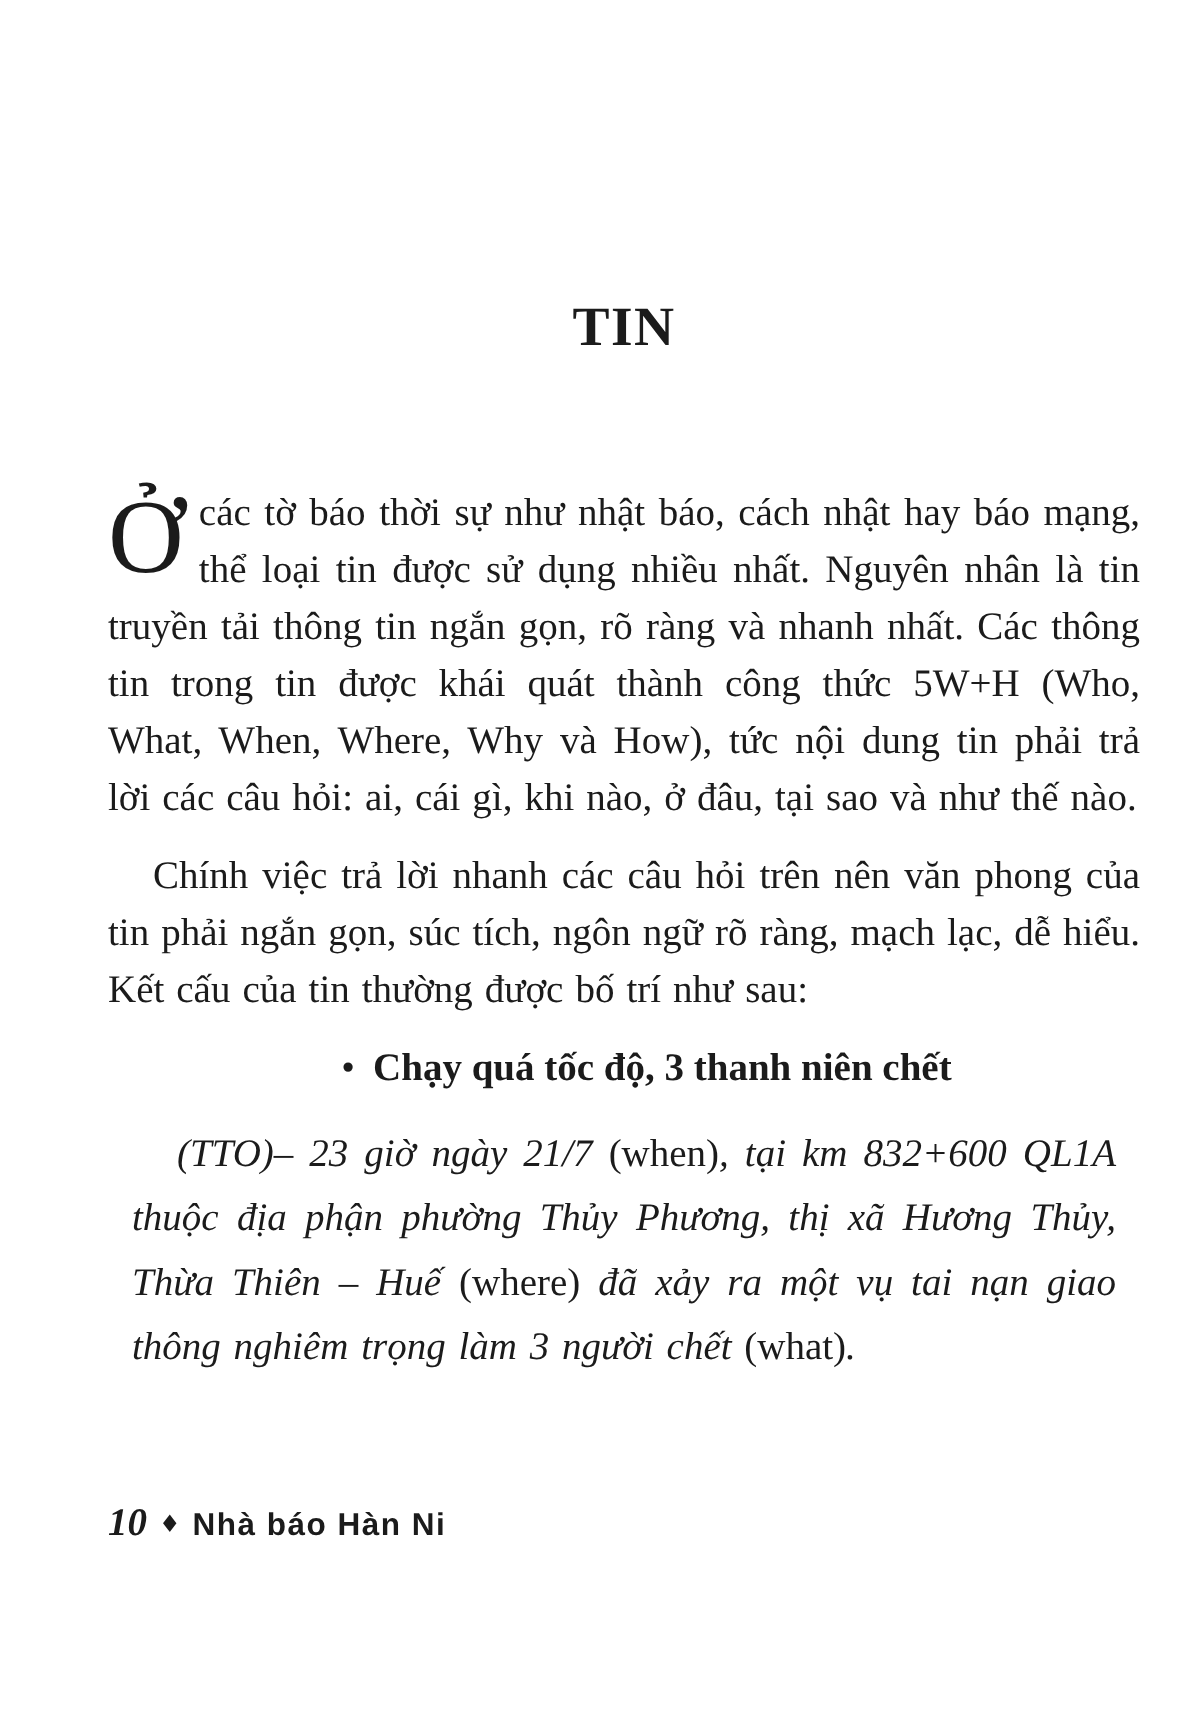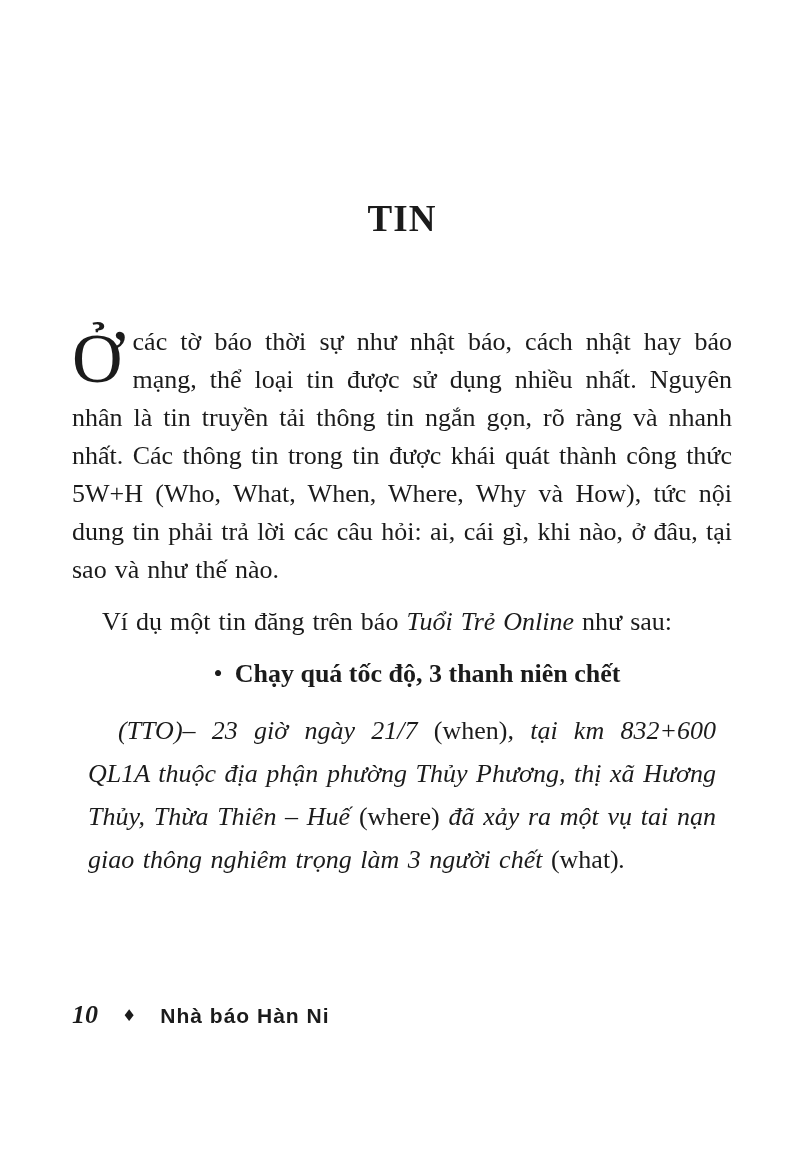--- a/index.html
+++ b/index.html
@@ -6,21 +6,21 @@
     margin: 0;
     padding: 0;
     background: #ffffff;
   }
   .page {
     position: relative;
     width: 800px;
     height: 1102px;
     background: #ffffff;
     box-sizing: border-box;
-    padding: 0 68px 0 72px;
+    padding: 0 40px 0 72px;
     font-family: "Liberation Serif", "DejaVu Serif", serif;
     color: #1b1b1b;
     overflow: hidden;
   }
   .chapter-title {
     margin: 200px 0 0 0;
     text-align: center;
     font-size: 37px;
     line-height: 1;
     font-weight: bold;
@@ -72,21 +72,21 @@
   }
   .newspaper-name {
     font-style: italic;
   }
   .footer {
     position: absolute;
     left: 72px;
     top: 1000px;
     display: flex;
     align-items: baseline;
-    gap: 24px;
+    gap: 8px;
   }
   .page-num {
     font-style: italic;
     font-size: 26px;
     font-weight: bold;
     font-family: "Liberation Serif", serif;
   }
   .diamond {
     font-size: 16px;
     position: relative;
@@ -102,22 +102,22 @@
 </style>
 </head>
 <body>
 
 <div class="page">
 
   <h1 class="chapter-title">TIN</h1>
 
   <p class="body-para first-para"><span class="dropcap">Ở</span><span>các tờ báo thời sự như nhật báo, cách nhật hay báo mạng, thể loại tin được sử dụng nhiều nhất. Nguyên nhân là tin truyền tải thông tin ngắn gọn, rõ ràng và nhanh nhất. Các thông tin trong tin được khái quát thành công thức 5W+H (Who, What, When, Where, Why và How), tức nội dung tin phải trả lời các câu hỏi: ai, cái gì, khi nào, ở đâu, tại sao và như thế nào.</span></p>
 
+  <p class="body-para indent">Chính việc trả lời nhanh các câu hỏi trên nên văn phong của tin phải ngắn gọn, súc tích, ngôn ngữ rõ ràng, mạch lạc, dễ hiểu. Kết cấu của tin thường được bố trí như sau:</p>
 
-  <p class="body-para indent"><span>Ví dụ một tin đăng trên báo </span><span class="newspaper-name">Tuổi Trẻ Online</span><span> như sau:</span></p>
 
   <p class="headline"><span class="bullet">•</span><span>Chạy quá tốc độ, 3 thanh niên chết</span></p>
 
   <p class="news-para"><span>(TTO)– 23 giờ ngày 21/7 </span><span class="roman">(when)</span><span>, tại km 832+600 QL1A thuộc địa phận phường Thủy Phương, thị xã Hương Thủy, Thừa Thiên – Huế </span><span class="roman">(where)</span><span> đã xảy ra một vụ tai nạn giao thông nghiêm trọng làm 3 người chết </span><span class="roman">(what)</span><span>.</span></p>
 
   <div class="footer">
     <span class="page-num">10</span>
     <span class="diamond">♦</span>
     <span class="running-title">Nhà báo Hàn Ni</span>
   </div>

